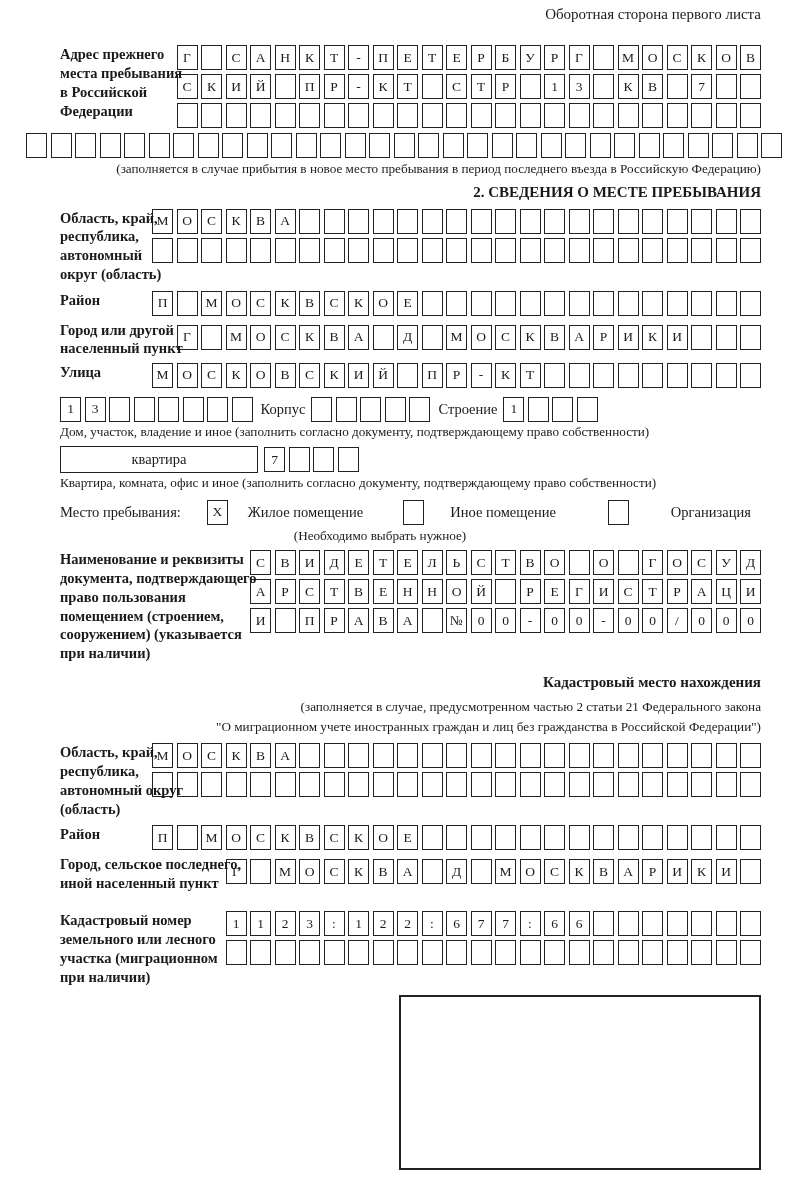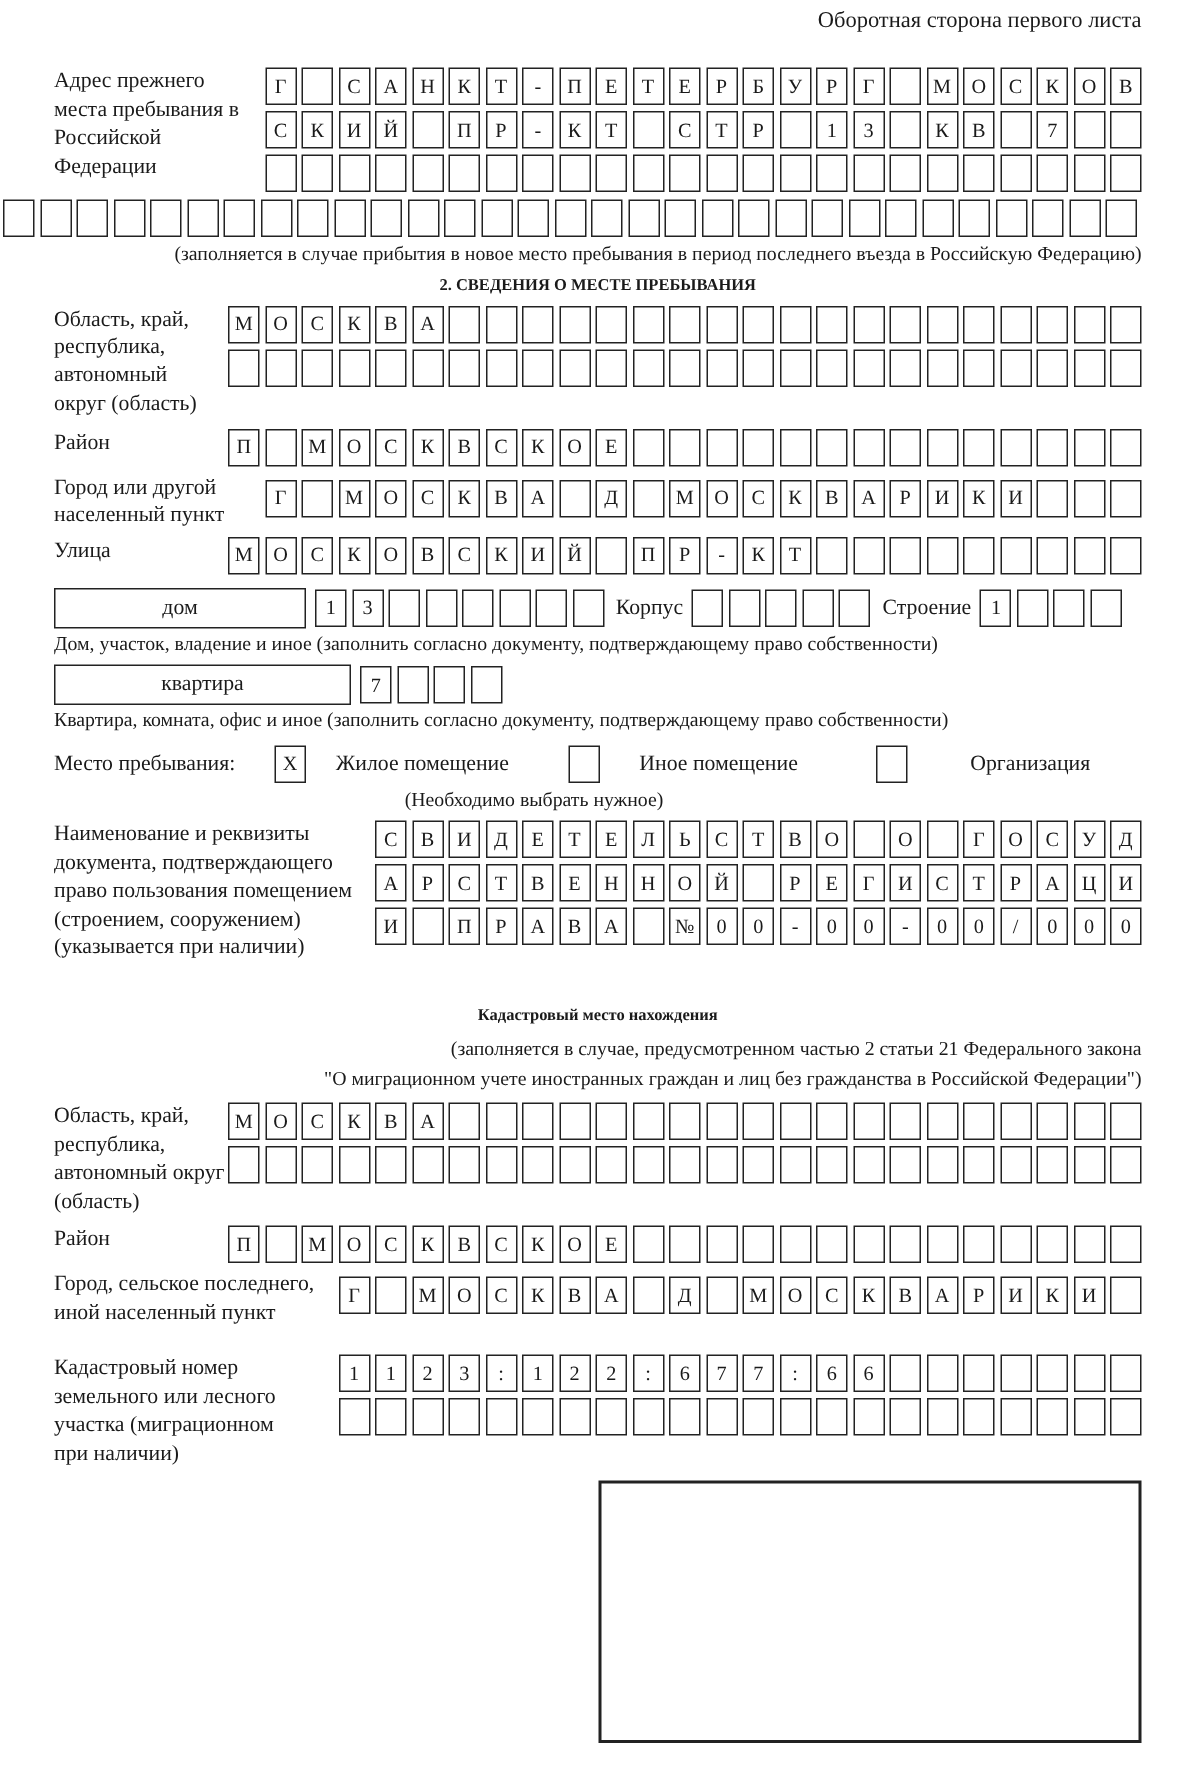--- a/index.html
+++ b/index.html
@@ -1,30 +1,30 @@
 <!DOCTYPE html>
 <html><head>
 <meta charset="utf-8">
 <style>
   html,body{margin:0;padding:0;background:#fff;}
   body{width:800px;height:1180px;overflow:hidden;color:#1a1a1a;
        font-family:"Liberation Serif","DejaVu Serif",serif;}
-  .page{box-sizing:border-box;width:800px;padding:6px 39px 0 36px;}
+  .page{box-sizing:border-box;width:800px;padding:6px 39px 0 60px;}
   .header-note{text-align:right;font-size:15px;margin-bottom:22px;}
   .form-row{position:relative;margin-bottom:2px;}
-  .side-label{position:absolute;left:0;top:0;font-size:14.5px;line-height:1.3;}
+  .side-label{position:absolute;left:0;top:0;font-size:14.5px;line-height:1.3;font-weight:bold;}
   .grid-col{display:flex;flex-direction:column;align-items:flex-end;gap:4px;}
   .cellrow{display:flex;gap:3.5px;}
   .cell{box-sizing:border-box;flex:0 0 21px;width:21px;height:25px;border:1.8px solid #222;
         display:flex;align-items:center;justify-content:center;
         font-size:13.5px;line-height:1;}
   .fullrow{margin-left:-34px;margin-top:4px;margin-bottom:3px;}
   .note{font-size:13.2px;line-height:1.25;}
   .center{text-align:right;}
-  .section-title{font-weight:bold;text-align:center;font-size:11px;margin:6px 0 8px;}
+  .section-title{font-weight:bold;text-align:right;font-size:15px;margin:6px 0 8px;}
   .inline-line{display:flex;align-items:center;margin:6px 0 2px;font-size:14.5px;}
   .label-box{box-sizing:border-box;border:1.8px solid #222;height:27px;display:flex;
              align-items:center;justify-content:center;font-size:14.5px;}
   .dom-box{width:168px;margin-right:6px;}
   .kv-box{width:198px;margin-right:6px;}
   .mini-label{margin:0 6px 0 8px;}
   .place-line{display:flex;align-items:center;margin:8px 0 2px;font-size:14.5px;gap:12px;}
   .choose-note{margin:3px 0 6px;text-align:center;width:640px;}
   .fact-note{margin:0 auto 3px;}
   .stamp-box{box-sizing:border-box;width:362px;height:175px;border:2px solid #222;
@@ -311,21 +311,20 @@
           <span class="cell"></span>
           <span class="cell"></span>
           <span class="cell"></span>
           <span class="cell"></span>
           <span class="cell"></span>
         </div>
     </div>
   </div>
 
   <div class="inline-line">
-    <div class="label-box dom-box">дом</div>
     <div class="cellrow">
         <span class="cell">1</span>
         <span class="cell">3</span>
         <span class="cell"></span>
         <span class="cell"></span>
         <span class="cell"></span>
         <span class="cell"></span>
         <span class="cell"></span>
         <span class="cell"></span>
       </div>

